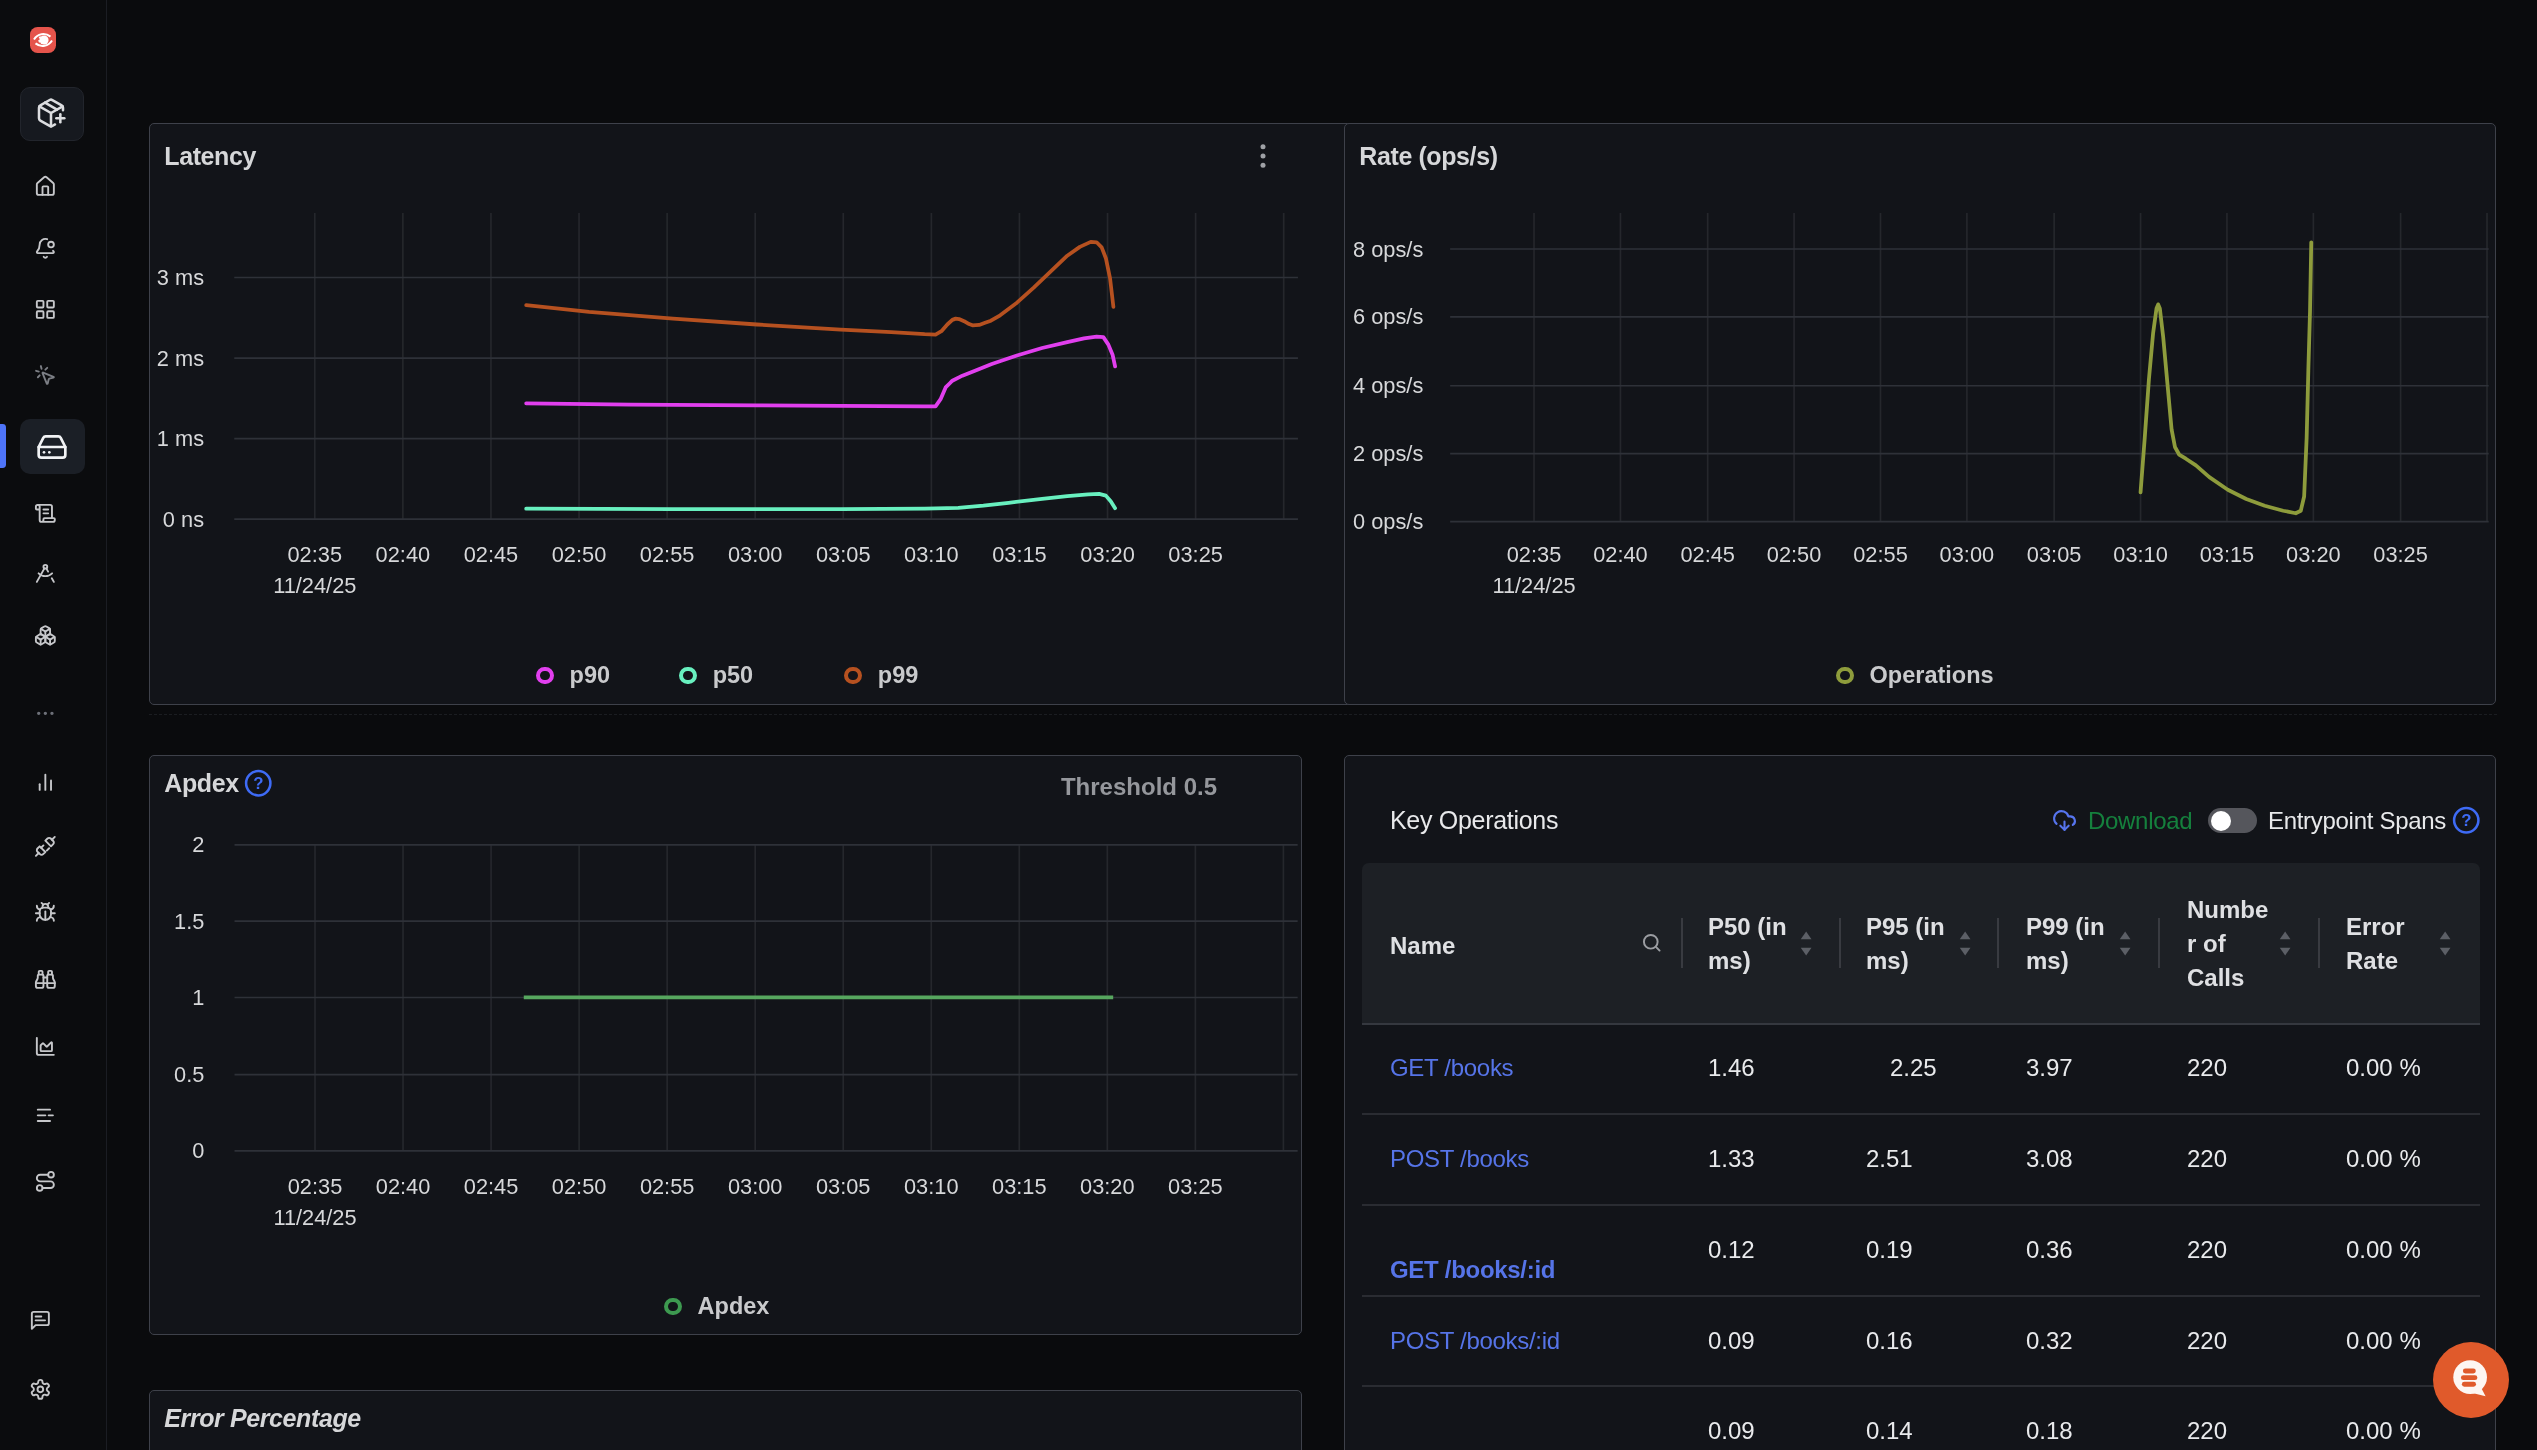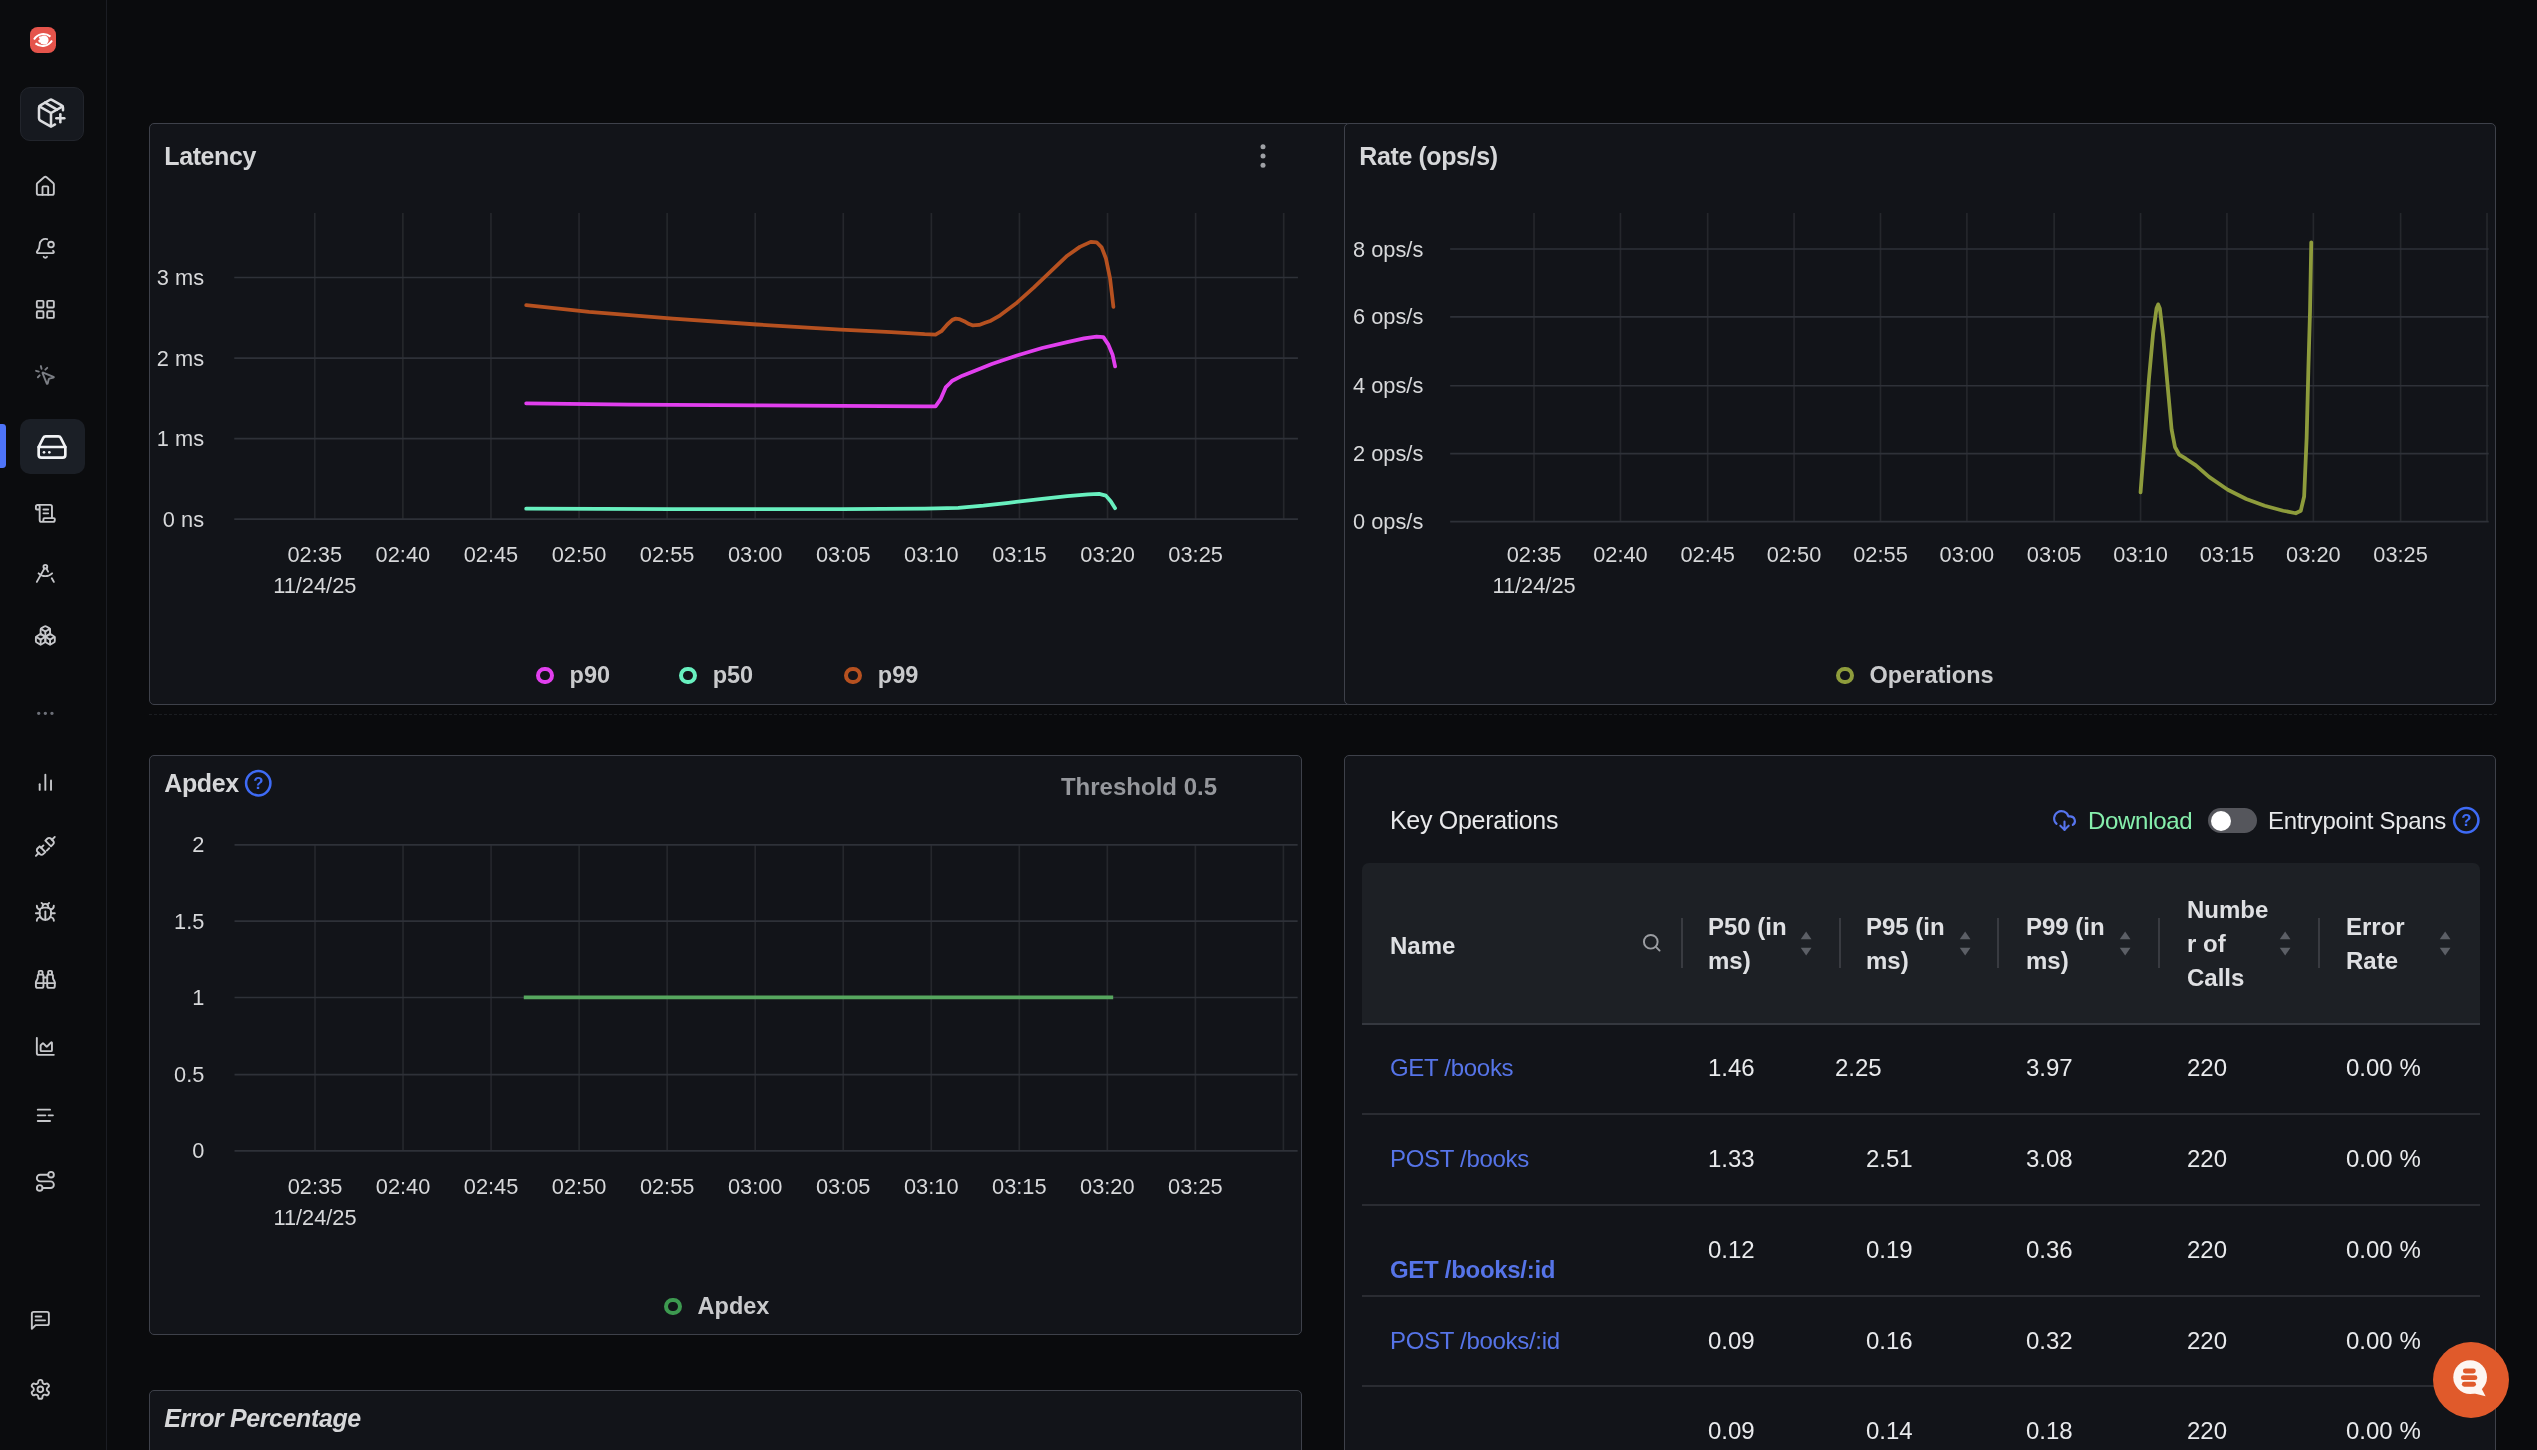--- a/index.html
+++ b/index.html
@@ -413,21 +413,21 @@
     </div>
   </div>
 
   <div class="card" id="card-keyops" style="left:1344px; top:755px; width:1152px; height:923px;">
     <div class="abs" style="left:45px; top:50px; font-size:25px; font-weight:500; color:#e8e9eb; letter-spacing:-0.3px;">Key Operations</div>
     <svg class="abs" style="left:707px; top:52px;" width="25" height="25" viewBox="0 0 24 24" fill="none" stroke="#5674ee" stroke-width="2" stroke-linecap="round" stroke-linejoin="round">
       <path d="M12 13v8l-4-4"></path>
         <path d="m12 21 4-4"></path>
       <path d="M4.393 15.269A7 7 0 1 1 15.71 8h1.79a4.5 4.5 0 0 1 2.436 8.284"></path>
     </svg>
-    <div class="abs" style="left:743px; top:51px; font-size:24px; color:#86efac; letter-spacing:-0.3px;">Download</div>
+    <div class="abs" style="left:743px; top:51px; font-size:24px; color:#15803d; letter-spacing:-0.3px;">Download</div>
     <div class="abs" style="left:863px; top:52px; width:49px; height:25px; border-radius:12.6px; background:#55565c;">
       <div class="abs" style="left:2.5px; top:2.5px; width:20px; height:20px; border-radius:50%; background:#fff;"></div>
     </div>
     <div class="abs" style="left:923px; top:51px; font-size:24px; color:#e8e9eb; letter-spacing:-0.3px;">Entrypoint Spans</div>
     <svg class="abs" style="left:1107px; top:50px;" width="28.5" height="28.5" viewBox="0 0 34 34" fill="none">
       <circle cx="17" cy="17" r="14.5" stroke="#3e6bf6" stroke-width="3"></circle>
       <text x="17" y="24" fill="#3e6bf6" font-size="20" font-weight="700" text-anchor="middle" font-family="Liberation Sans">?</text>
     </svg>
 
     <div class="abs" style="left:17px; top:107px; width:1118px; height:161px; background:#1d2025; border-radius:6.7px 6.7px 0 0;"></div>
@@ -468,21 +468,21 @@
       </svg>
 
     <div class="abs" style="left:17px; top:267px; width:1118px; height:1.7px; background:#35383f;"></div>
     <div class="rowsep" style="top:357px;"></div>
     <div class="rowsep" style="top:448px;"></div>
     <div class="rowsep" style="top:539px;"></div>
     <div class="rowsep" style="top:629px;"></div>
 
     <div class="rlink" style="top:298px;">GET /books</div>
     <div class="rval" style="left:363px; top:298px;">1.46</div>
-    <div class="rval" style="left:490px; top:298px;">2.25</div>
+    <div class="rval" style="left:545px; top:298px;">2.25</div>
     <div class="rval" style="left:681px; top:298px;">3.97</div>
     <div class="rval" style="left:842px; top:298px;">220</div>
     <div class="rval" style="left:1001px; top:298px;">0.00 %</div>
 
     <div class="rlink" style="top:389px;">POST /books</div>
     <div class="rval" style="left:363px; top:389px;">1.33</div>
     <div class="rval" style="left:521px; top:389px;">2.51</div>
     <div class="rval" style="left:681px; top:389px;">3.08</div>
     <div class="rval" style="left:842px; top:389px;">220</div>
     <div class="rval" style="left:1001px; top:389px;">0.00 %</div>

